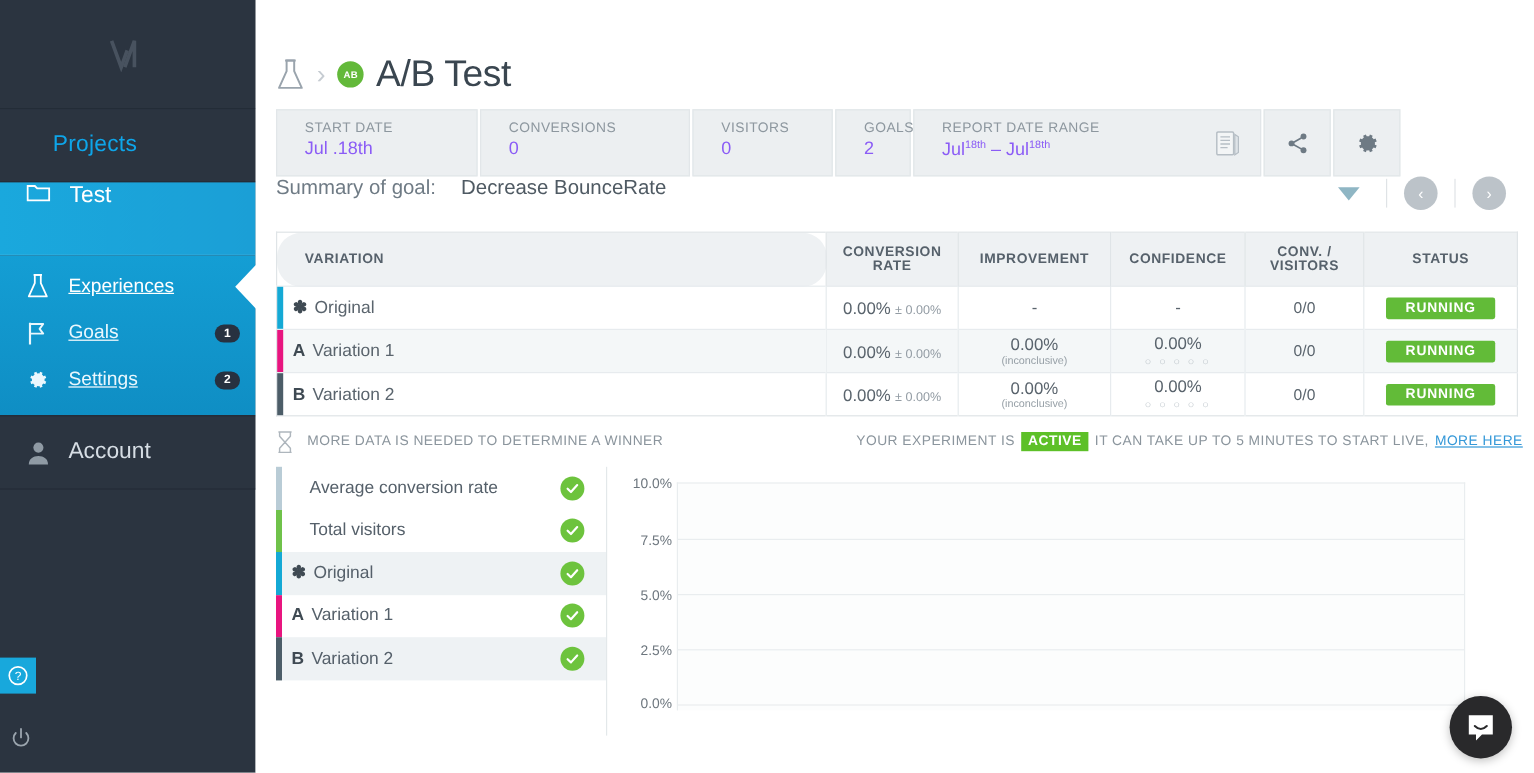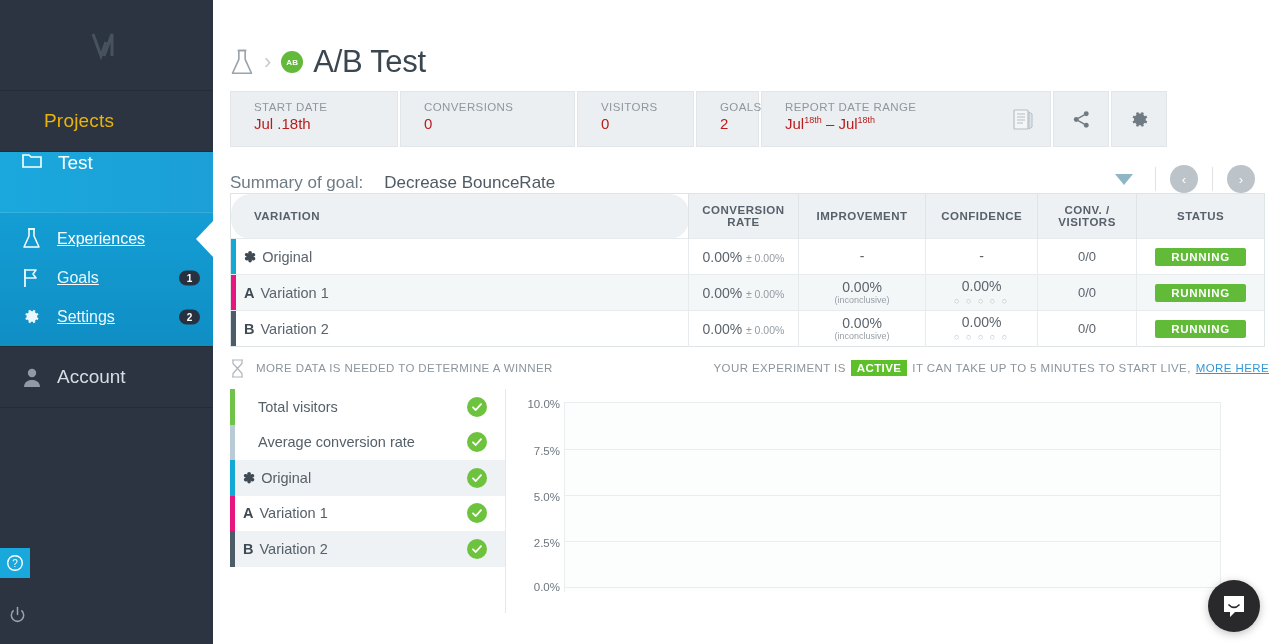--- a/index.html
+++ b/index.html
@@ -19,21 +19,21 @@
     height: 91px; background: #2b3440;
     display: flex; align-items: center; justify-content: center;
     border-bottom: 1px solid #232c37;
   }
   .logo-mark { opacity: .35; }
   .projects-zone {
     height: 61px; background: #2b3440;
     display: flex; align-items: center; padding-left: 44px;
     border-bottom: 1px solid #232c37;
   }
-  .projects-zone .lbl { font-size: 19px; color: #eab308; letter-spacing: .2px; text-align: right; }
+  .projects-zone .lbl { font-size: 19px; color: #0ea5e9; letter-spacing: .2px; text-align: right; }
 
   .proj-item {
     height: 61px; display: flex; align-items: flex-start; padding-left: 22px; gap: 16px;
     background: linear-gradient(to right,#1aa8dd,#1b9fd6);
     border-bottom: 1px solid rgba(255,255,255,.12);
   }
   .proj-item .lbl { font-size: 19px; color: #ffffff; }
 
   .nav-group { background: linear-gradient(to bottom,#149ed4,#0f8ec4); padding: 6px 0 10px 0; text-decoration: underline; }
   .nav-item {
@@ -88,29 +88,29 @@
 
   
   .stats {
     display: flex; margin: 0 9px 0 17px; height: 56px; gap: 2px;
   }
   .stat {
     background: #eceff1; border: 1px solid #e2e6e9;
     padding: 9px 0 0 23px; position: relative;
   }
   .stat .k { font-size: 11.5px; color: #8d979f; letter-spacing: .4px; }
-  .stat .v { font-size: 15px; color: #b91c1c; margin-top: 2px; }
+  .stat .v { font-size: 15px; color: #8b5cf6; margin-top: 2px; }
   .stat .v sup { font-size: 9px; }
   .stat-icon-btn {
     width: 56px; background: #eceff1; border: 1px solid #e2e6e9;
     display: flex; align-items: center; justify-content: center; cursor: pointer;
   }
 
   .summary-row {
-    display: flex; align-items: flex-end; height: 46px;
+    display: flex; align-items: flex-start; height: 46px;
     padding-left: 17px; padding-right: 9px;
   }
   .summary-label { font-size: 17px; color: #6f7b85; }
   .summary-val { font-size: 17px; color: #4f5a63; margin-left: 21px; }
   .summary-ctrls { margin-left: auto; display: flex; align-items: center; gap: 0; }
   .caret-down {
     width: 0;height:0; border-left: 9px solid transparent; border-right: 9px solid transparent;
     border-top: 11px solid #8fb6c4; margin: 0 22px; cursor: pointer;
   }
   .vdiv { width: 1px; height: 24px; background: #dfe3e6; }
@@ -428,31 +428,31 @@
         <span class="active-pill">ACTIVE</span>
         <span>IT CAN TAKE UP TO 5 MINUTES TO START LIVE,</span>
         <a class="more-here" href="#">MORE HERE</a>
       </span>
     </div>
 
     <div class="lower">
 
       <div class="legend">
         <div class="leg-item">
-          <span class="leg-bar" style="background:#6fc24a"></span>
-          <span style="margin-left:15px">Total visitors</span>
+          <span class="leg-bar" style="background:#b9ccd6"></span>
+          <span style="margin-left:15px">Average conversion rate</span>
           <span class="leg-check">
             <svg width="12" height="12" viewBox="0 0 12 12">
                 <path d="M2 6.3 L4.8 9 L10 3.2" fill="none" stroke="#fff" stroke-width="1.8" stroke-linecap="round" stroke-linejoin="round"></path>
               </svg>
           </span>
         </div>
         <div class="leg-item">
-          <span class="leg-bar" style="background:#b9ccd6"></span>
-          <span style="margin-left:15px">Average conversion rate</span>
+          <span class="leg-bar" style="background:#6fc24a"></span>
+          <span style="margin-left:15px">Total visitors</span>
           <span class="leg-check">
             <svg width="12" height="12" viewBox="0 0 12 12">
                 <path d="M2 6.3 L4.8 9 L10 3.2" fill="none" stroke="#fff" stroke-width="1.8" stroke-linecap="round" stroke-linejoin="round"></path>
               </svg>
           </span>
         </div>
         <div class="leg-item shade">
           <span class="leg-bar" style="background:#14a9d5"></span>
           <span class="leg-key">✽</span>
             <span>Original</span>

